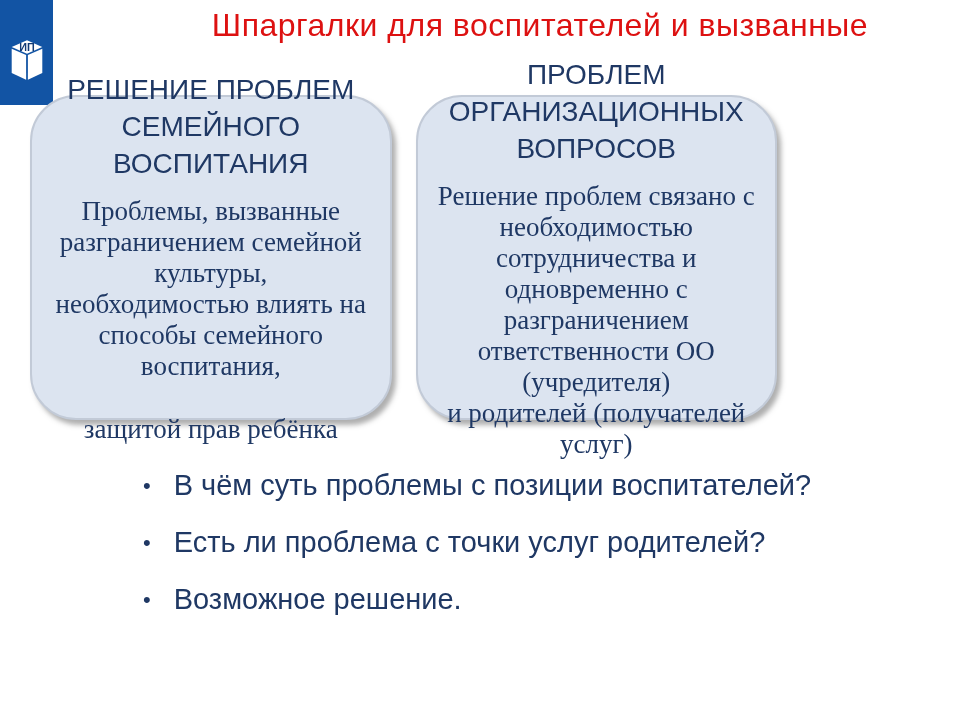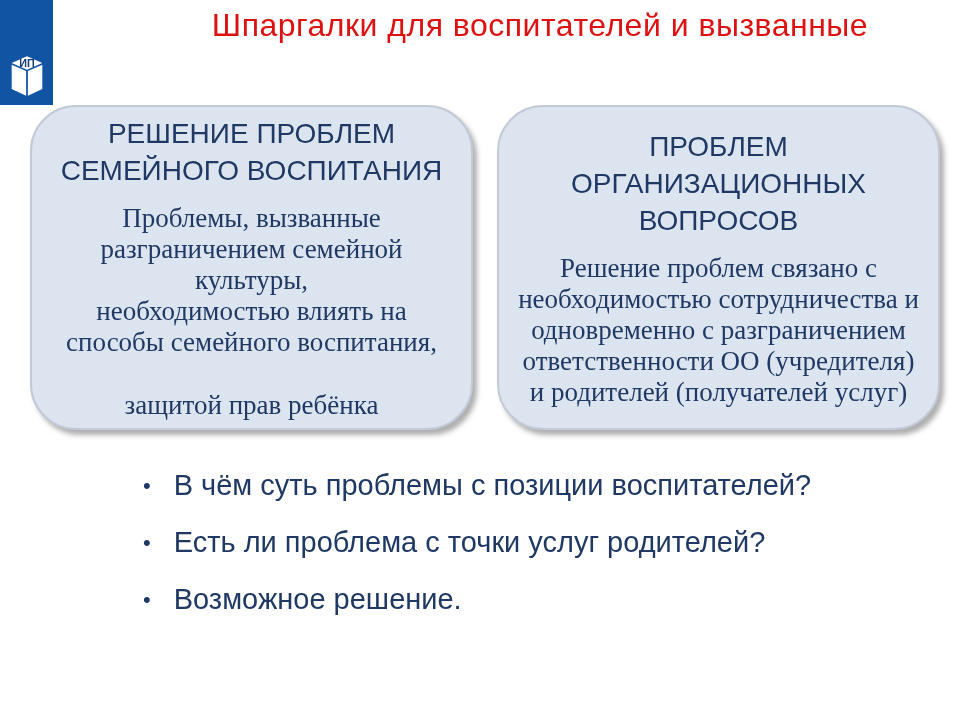--- a/index.html
+++ b/index.html
@@ -4,30 +4,30 @@
 <style>
   html,body{margin:0;padding:0;background:#fff;}
   .slide{
     position:relative;width:960px;height:720px;background:#ffffff;
     font-family:"Liberation Sans",sans-serif;overflow:hidden;
   }
   .brand-bar{
     position:absolute;left:0;top:0;width:53px;height:105px;
     background:#1254a4;box-sizing:border-box;
     display:flex;align-items:flex-end;justify-content:center;
-    padding-bottom:8px;
+    padding-bottom:24px;
   }
   .brand-bar svg{display:block;}
   .slide-title{
     position:absolute;left:120px;top:4px;width:840px;margin:0;
     text-align:center;font-size:32px;line-height:42px;font-weight:normal;
     color:#dd1111;letter-spacing:0.5px;white-space:nowrap;
   }
   .cards{
-    position:absolute;left:30px;top:105px;width:910px;
+    position:absolute;left:30px;top:95px;width:747px;
     display:flex;gap:24px;
   }
   .card{
     flex:1;height:325px;box-sizing:border-box;
     background:#dce4f0;border:2px solid #c2cad7;border-radius:46px;
     box-shadow:4px 5px 5px rgba(95,95,95,0.5);
     display:flex;flex-direction:column;justify-content:center;align-items:center;
     text-align:center;padding:10px 14px;color:#1f3864;
   }
   .card-title{

